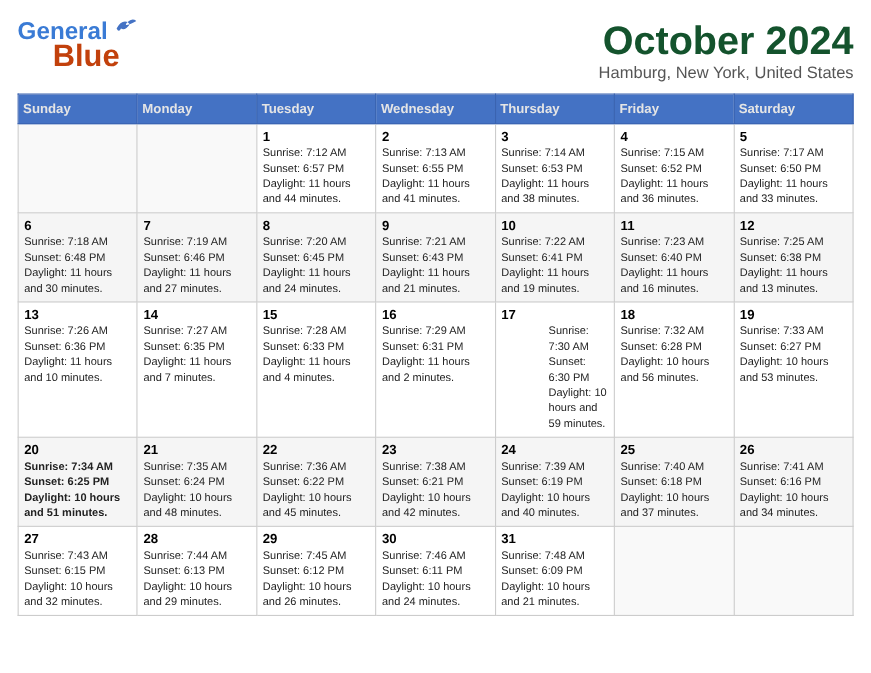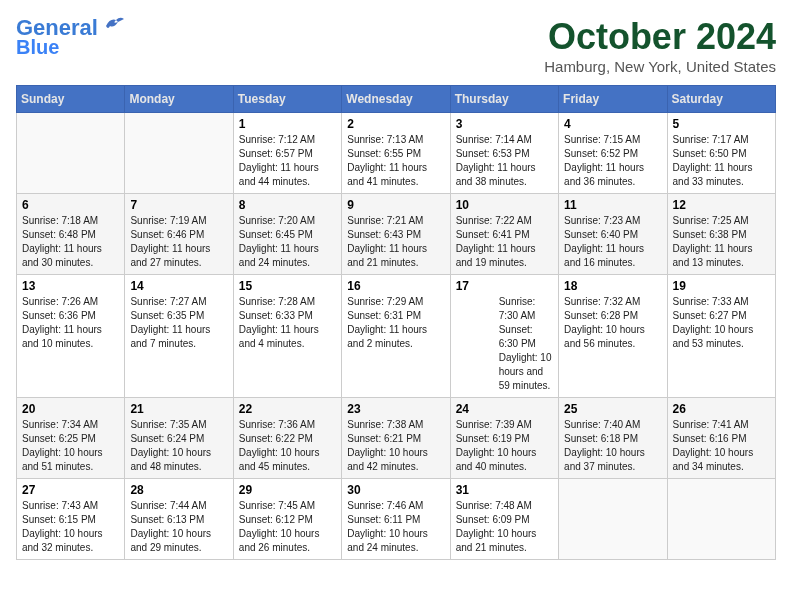--- a/index.html
+++ b/index.html
@@ -89,21 +89,21 @@
   <div class="logo">
     <div style="display:flex;align-items:center;gap:2px;">
       <span class="logo-text">
         <span>General</span>
       </span>
       <svg width="22" height="18" viewBox="0 0 22 18" style="margin-left:2px;margin-top:-6px;">
         <path d="M4 10 Q8 2 14 4 Q10 8 16 6 Q12 12 8 10 Q6 14 4 10Z" fill="#4472C4"></path>
         <path d="M14 4 Q18 0 22 3 Q18 5 16 6Z" fill="#4472C4"></path>
       </svg>
     </div>
-    <span class="logo-text" style="color:#3b82f6;font-size:20px;margin-top:-4px;">Blue</span>
+    <span class="logo-text" style="color:#c2410c;font-size:28px;margin-top:-4px;margin-left:32px;">Blue</span>
   </div>
   <div class="title-block">
     <div class="month-title">October 2024</div>
     <div class="location">Hamburg, New York, United States</div>
   </div>
 </div>
 
 <table>
   <thead>
     <tr id="weekday-header">
@@ -235,21 +235,21 @@
         <td>
           <span class="day-num">19</span>
           <div class="day-info" style="white-space: pre-line;">Sunrise: 7:33 AM
 Sunset: 6:27 PM
 Daylight: 10 hours and 53 minutes.</div>
         </td>
       </tr>
       <tr>
         <td>
           <span class="day-num">20</span>
-          <div class="day-info" style="white-space: pre-line;">Sunrise: 7:34 AM
+          <div class="day-info" style="white-space: pre-line; font-weight: bold;">Sunrise: 7:34 AM
 Sunset: 6:25 PM
 Daylight: 10 hours and 51 minutes.</div>
         </td>
         <td>
           <span class="day-num">21</span>
           <div class="day-info" style="white-space: pre-line;">Sunrise: 7:35 AM
 Sunset: 6:24 PM
 Daylight: 10 hours and 48 minutes.</div>
         </td>
         <td>

